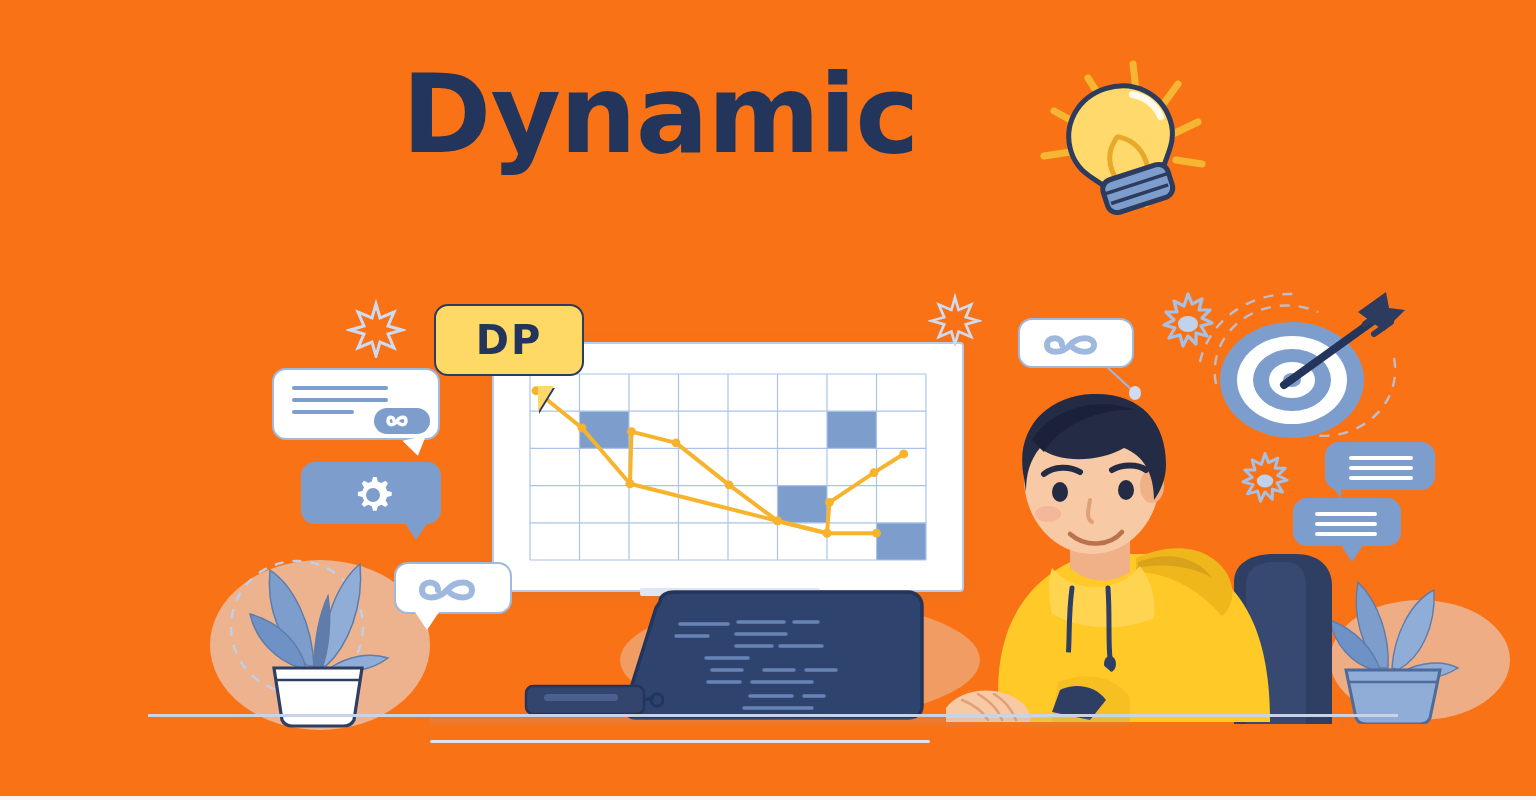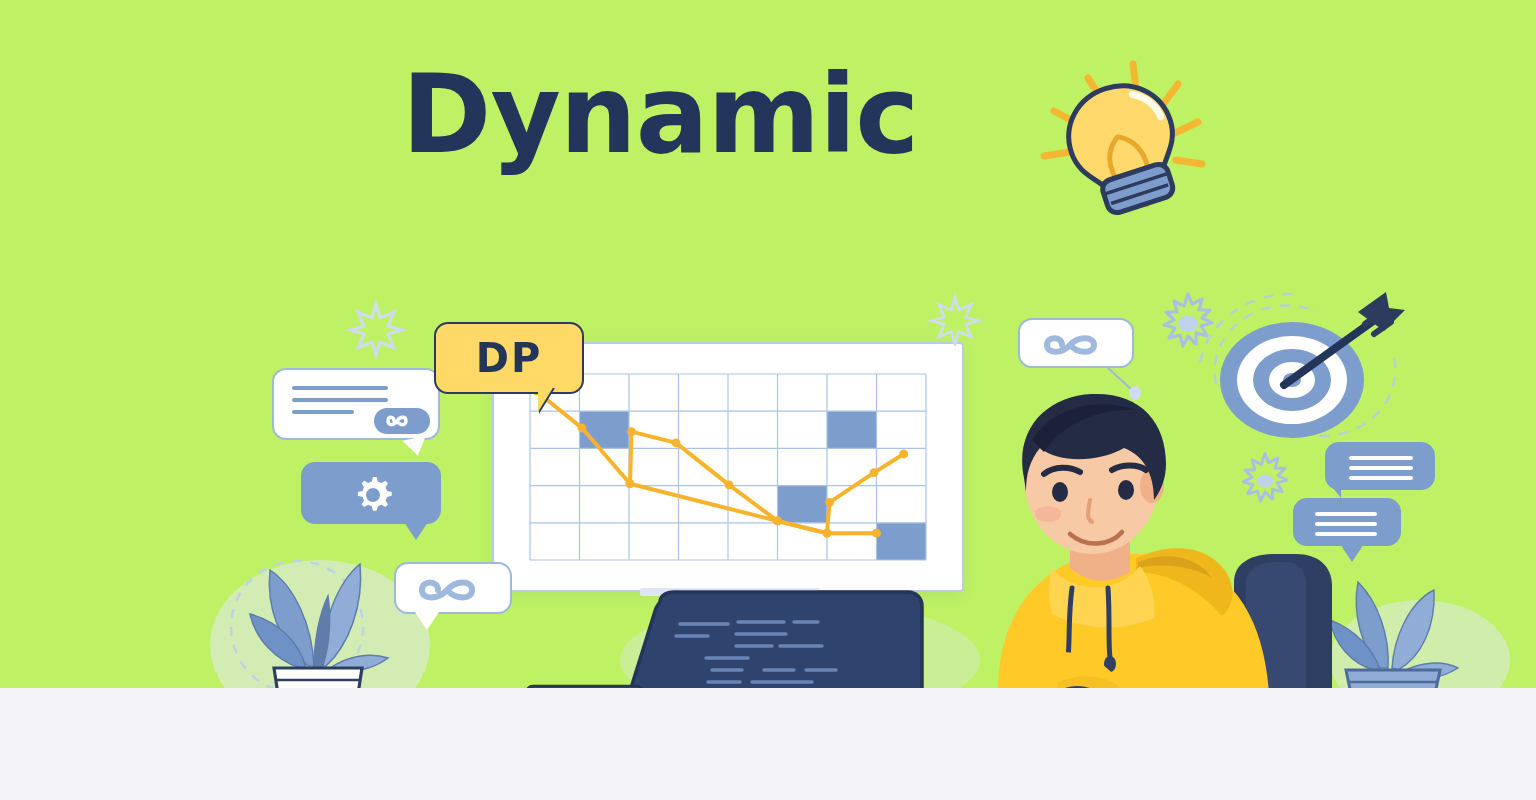--- a/index.html
+++ b/index.html
@@ -3,22 +3,22 @@
 <meta charset="utf-8">
 <style>
   html, body {
     margin: 0;
     padding: 0;
     background: #f4f4f8;
   }
   #stage {
     position: relative;
     width: 1536px;
-    height: 688px;
-    background: #bef264;
+    height: 796px;
+    background: #f97316;
     overflow: hidden;
     font-family: "DejaVu Sans", sans-serif;
   }
   .abs { position: absolute; }
 
   
   #title-block {
     left: 160px;
     top: 62px;
     width: 1000px;
@@ -54,21 +54,21 @@
     top: 588px;
     width: 180px;
     height: 8px;
     background: #dfe6f3;
     border-radius: 2px;
   }
 
   
   #dp-badge {
     left: 434px;
-    top: 322px;
+    top: 304px;
     width: 146px;
     height: 68px;
     background: #ffd966;
     border: 2.5px solid #2c3b5e;
     border-radius: 14px;
     display: flex;
     align-items: center;
     justify-content: center;
     color: #24355c;
     font-weight: bold;

